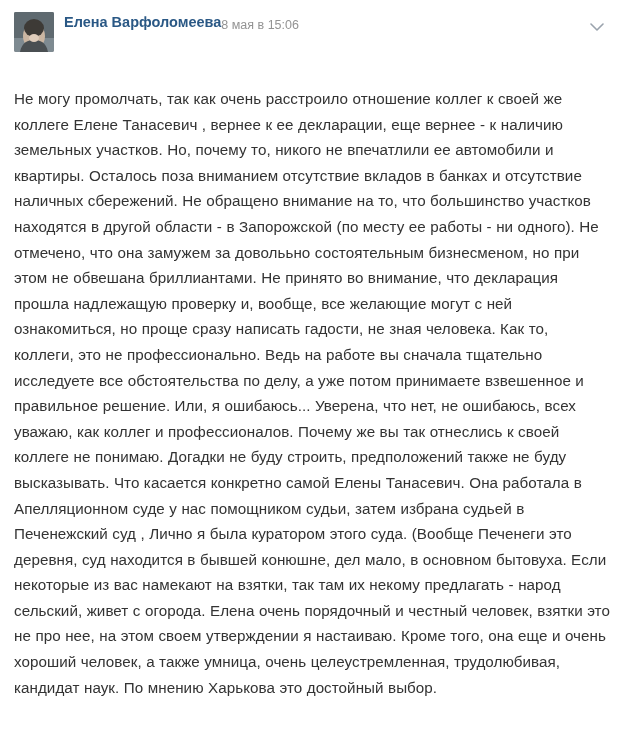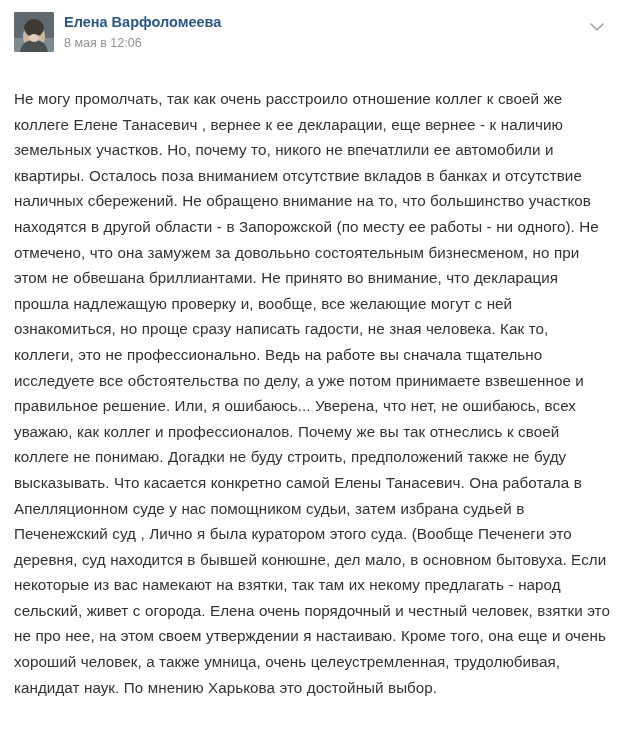--- a/index.html
+++ b/index.html
@@ -33,21 +33,21 @@
     flex: 0 0 40px;
     border-radius: 2px;
     overflow: hidden;
     background: #8e8e8e;
     margin-right: 10px;
     position: relative;
   }
   .avatar svg { display: block; }
   .header-text {
     display: flex;
-    flex-direction: column;
+    flex-direction: row;
     justify-content: flex-start;
     padding-top: 1px;
   }
   .author {
     font-size: 14.5px;
     font-weight: bold;
     color: #2a5885;
     line-height: 18px;
     text-decoration: none;
     cursor: pointer;
@@ -97,21 +97,21 @@
         <rect x="0" y="0" width="40" height="26" fill="#5f6a70"></rect>
         <ellipse cx="20" cy="24" rx="11" ry="13" fill="#cbb6a2"></ellipse>
         <ellipse cx="20" cy="16" rx="10" ry="9" fill="#3d3a36"></ellipse>
         <path d="M6 40 C8 30 14 28 20 28 C26 28 32 30 34 40 Z" fill="#4a4f52"></path>
         <ellipse cx="20" cy="26" rx="5" ry="4" fill="#e0cdbb"></ellipse>
       </svg>
     </div>
 
     <div class="header-text">
       <span class="author">Елена Варфоломеева</span>
-      <span class="timestamp">8 мая в 12:06</span>
+      <span class="timestamp">8 мая в 15:06</span>
     </div>
 
     <div class="more-btn">
       <span>
         <svg width="14" height="10" viewBox="0 0 14 10" aria-hidden="true">
           <path d="M1 2 L7 8 L13 2" fill="none" stroke="#9aa3ad" stroke-width="1.6" stroke-linecap="round" stroke-linejoin="round"></path>
         </svg>
       </span>
     </div>
 

